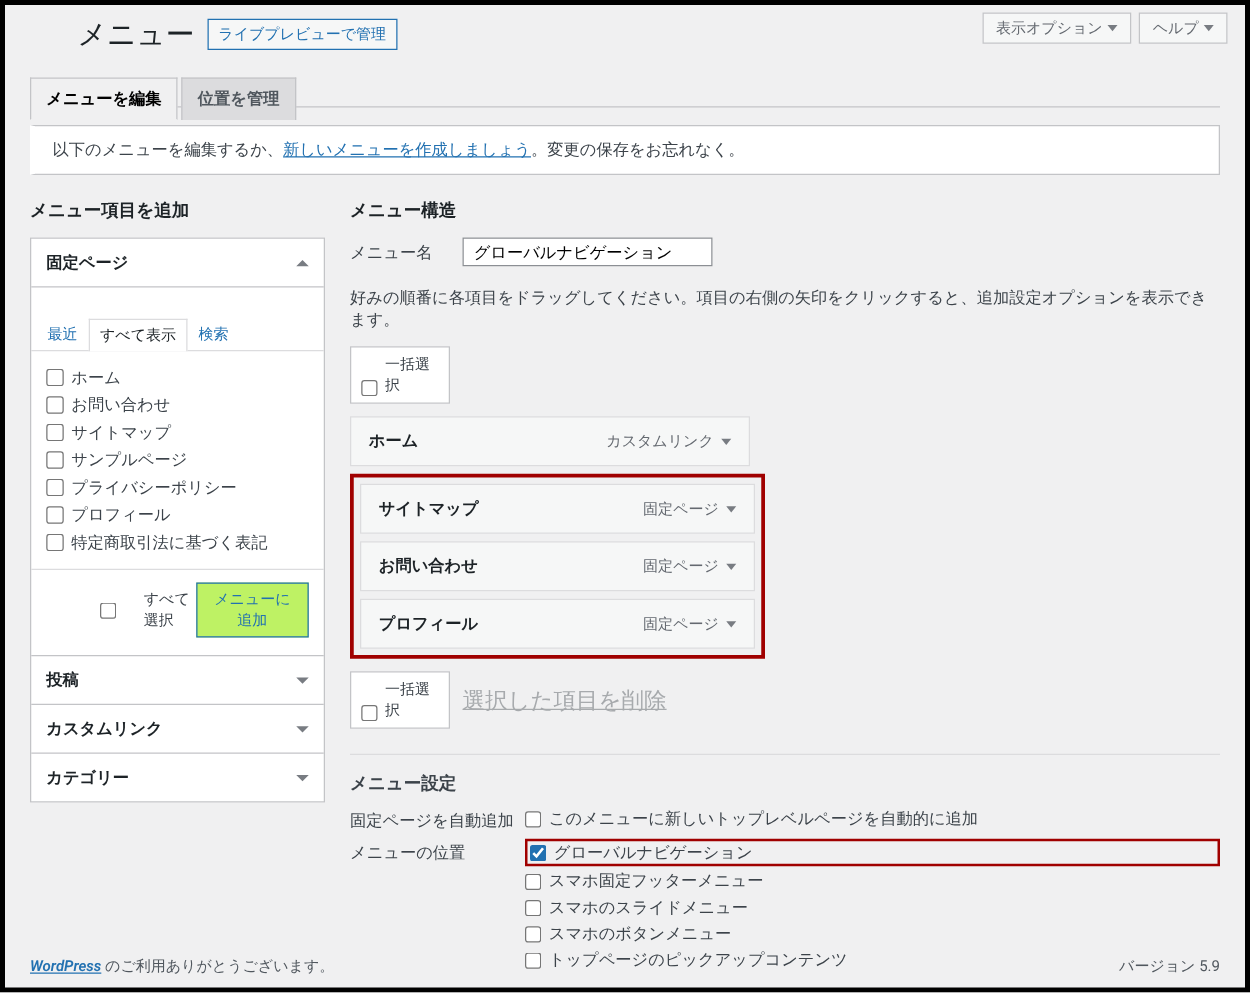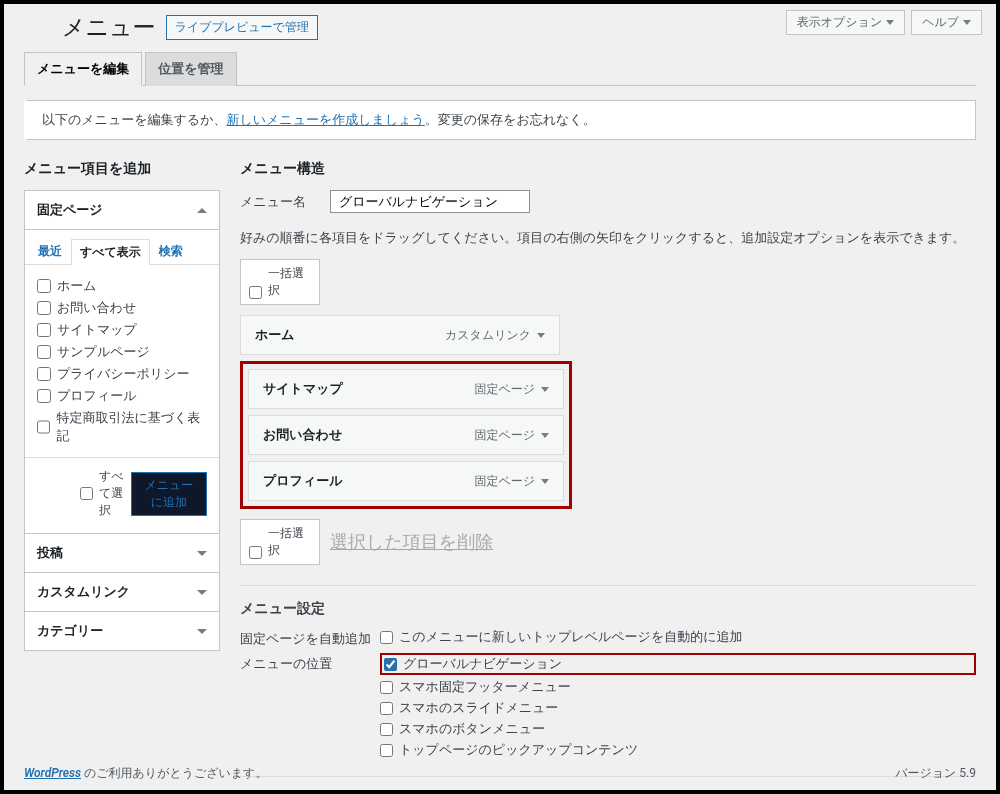--- a/index.html
+++ b/index.html
@@ -5,41 +5,41 @@
 * { box-sizing: border-box; margin: 0; padding: 0; }
 body { font-family: -apple-system, BlinkMacSystemFont, "Segoe UI", Roboto, "Hiragino Kaku Gothic ProN", "Hiragino Sans", Meiryo, sans-serif; font-size: 13px; color: #3c434a; background: #f0f0f1; }
 .wrap { background: #f0f0f1; padding: 0; border: 4px solid #000; width: 1000px; height: 794px; position: relative; overflow: hidden; }
 .topright { position: absolute; top: 6px; right: 14px; display: flex; gap: 6px; }
 .screen-opt { border: 1px solid #c3c4c7; background: #f6f7f7; padding: 3px 10px; font-size: 12px; color: #646970; cursor: pointer; display: flex; align-items: center; gap: 4px; }
 .tri-down { display: inline-block; width: 0; height: 0; border-left: 4px solid transparent; border-right: 4px solid transparent; border-top: 5px solid #787c82; }
 .heading-row { display: flex; align-items: center; gap: 10px; padding: 8px 20px 0 20px; }
 h1.page-title { font-size: 23px; font-weight: 400; color: #1d2327; margin-left: 38px; }
 .live-preview-btn { border: 1px solid #2271b1; color: #2271b1; padding: 3px 8px; font-size: 12px; background: #f6f7f7; cursor: pointer; }
 .nav-tab-wrapper { border-bottom: 1px solid #c3c4c7; margin: 8px 20px 0 20px; display: flex; }
-.nav-tab { border: 1px solid #c3c4c7; border-bottom: none; background: #dcdcde; color: #50575e; padding: 7px 12px; font-size: 13px; margin-right: 3px; cursor: pointer; font-weight: 600; position: relative; top: 1px; }
+.nav-tab { border: 1px solid #c3c4c7; border-bottom: none; background: #dcdcde; color: #50575e; padding: 7px 12px; font-size: 13px; margin-right: 3px; cursor: pointer; font-weight: 600; position: relative; top: 11px; }
 .nav-tab.active { background: #f0f0f1; border-bottom: 1px solid #f0f0f1; color: #000; }
 .notice-box { margin: 14px 20px 0 20px; background: #fff; border: 1px solid #c3c4c7; border-left: 4px solid #fff; padding: 10px 14px; font-size: 13px; }
 .notice-box a { color: #2271b1; text-decoration: underline; }
 .main-columns { display: flex; gap: 20px; margin: 20px 20px 0 20px; align-items: flex-start; }
-.col-left { width: 196px; flex-shrink: 0; }
+.col-left { width: 236px; flex-shrink: 0; }
 .col-right { flex: 1; }
 h2.section-title { font-size: 14px; font-weight: 700; color: #1d2327; margin-bottom: 12px; }
 .accordion { border: 1px solid #c3c4c7; background: #fff; }
 .acc-header { padding: 10px 12px; font-size: 13px; font-weight: 700; color: #1d2327; display: flex; justify-content: space-between; align-items: center; cursor: pointer; border-bottom: 1px solid #c3c4c7; }
 .acc-header:last-child { border-bottom: none; }
 .acc-body { padding: 8px 12px 14px 12px; border-bottom: 1px solid #c3c4c7; }
-.sub-tabs { display: flex; border-bottom: 1px solid #dcdcde; margin: 0 -12px 10px -12px; padding: 0 4px; font-weight: bold; }
+.sub-tabs { display: flex; border-bottom: 1px solid #dcdcde; margin: 16px -12px 10px -12px; padding: 0 4px; }
 .sub-tab { padding: 4px 8px; font-size: 12px; color: #2271b1; cursor: pointer; border: 1px solid transparent; border-bottom: none; }
 .sub-tab.active { color: #1d2327; border-color: #dcdcde; border-bottom-color: #fff; background: #fff; position: relative; top: 1px; }
 .page-list { list-style: none; margin: 4px 0 10px 0; }
 .page-list li { display: flex; align-items: center; gap: 6px; padding: 2px 0; font-size: 13px; }
 .page-list input[type=checkbox] { width: 14px; height: 14px; }
 .acc-footer { display: flex; justify-content: space-between; align-items: center; border-top: 1px solid #dcdcde; padding-top: 10px; margin: 0 -12px; padding-left: 12px; padding-right: 12px; }
-.select-all-wrap { display: flex; align-items: center; gap: 6px; font-size: 12px; padding-left: 43px; }
-.btn-outline { border: 1px solid #2271b1; color: #2271b1; background: #0f172a; padding: 4px 10px; font-size: 12px; cursor: pointer; }
+.select-all-wrap { display: flex; align-items: center; gap: 22px; font-size: 12px; padding-left: 43px; }
+.btn-outline { border: 1px solid #2271b1; color: #2271b1; background: #bef264; padding: 4px 10px; font-size: 12px; cursor: pointer; }
 .arrow-up, .arrow-dn { display: inline-block; width: 0; height: 0; border-left: 5px solid transparent; border-right: 5px solid transparent; }
 .arrow-up { border-bottom: 5px solid #787c82; }
 .arrow-dn { border-top: 5px solid #787c82; }
 .menu-name-row { display: flex; align-items: center; gap: 24px; margin-bottom: 16px; }
 .menu-name-row label { font-size: 13px; }
 .menu-name-row input { border: 1px solid #8c8f94; padding: 3px 8px; width: 200px; font-size: 13px; }
 .hint-text { font-size: 13px; margin-bottom: 12px; }
 .bulk-row { margin-bottom: 10px; }
 .bulk-chk { display: flex; align-items: flex-end; gap: 6px; border: 1px solid #c3c4c7; background: #fff; padding: 5px 8px; width: 80px; font-size: 12px; cursor: pointer; }
 .menu-items-list { margin-bottom: 10px; }

